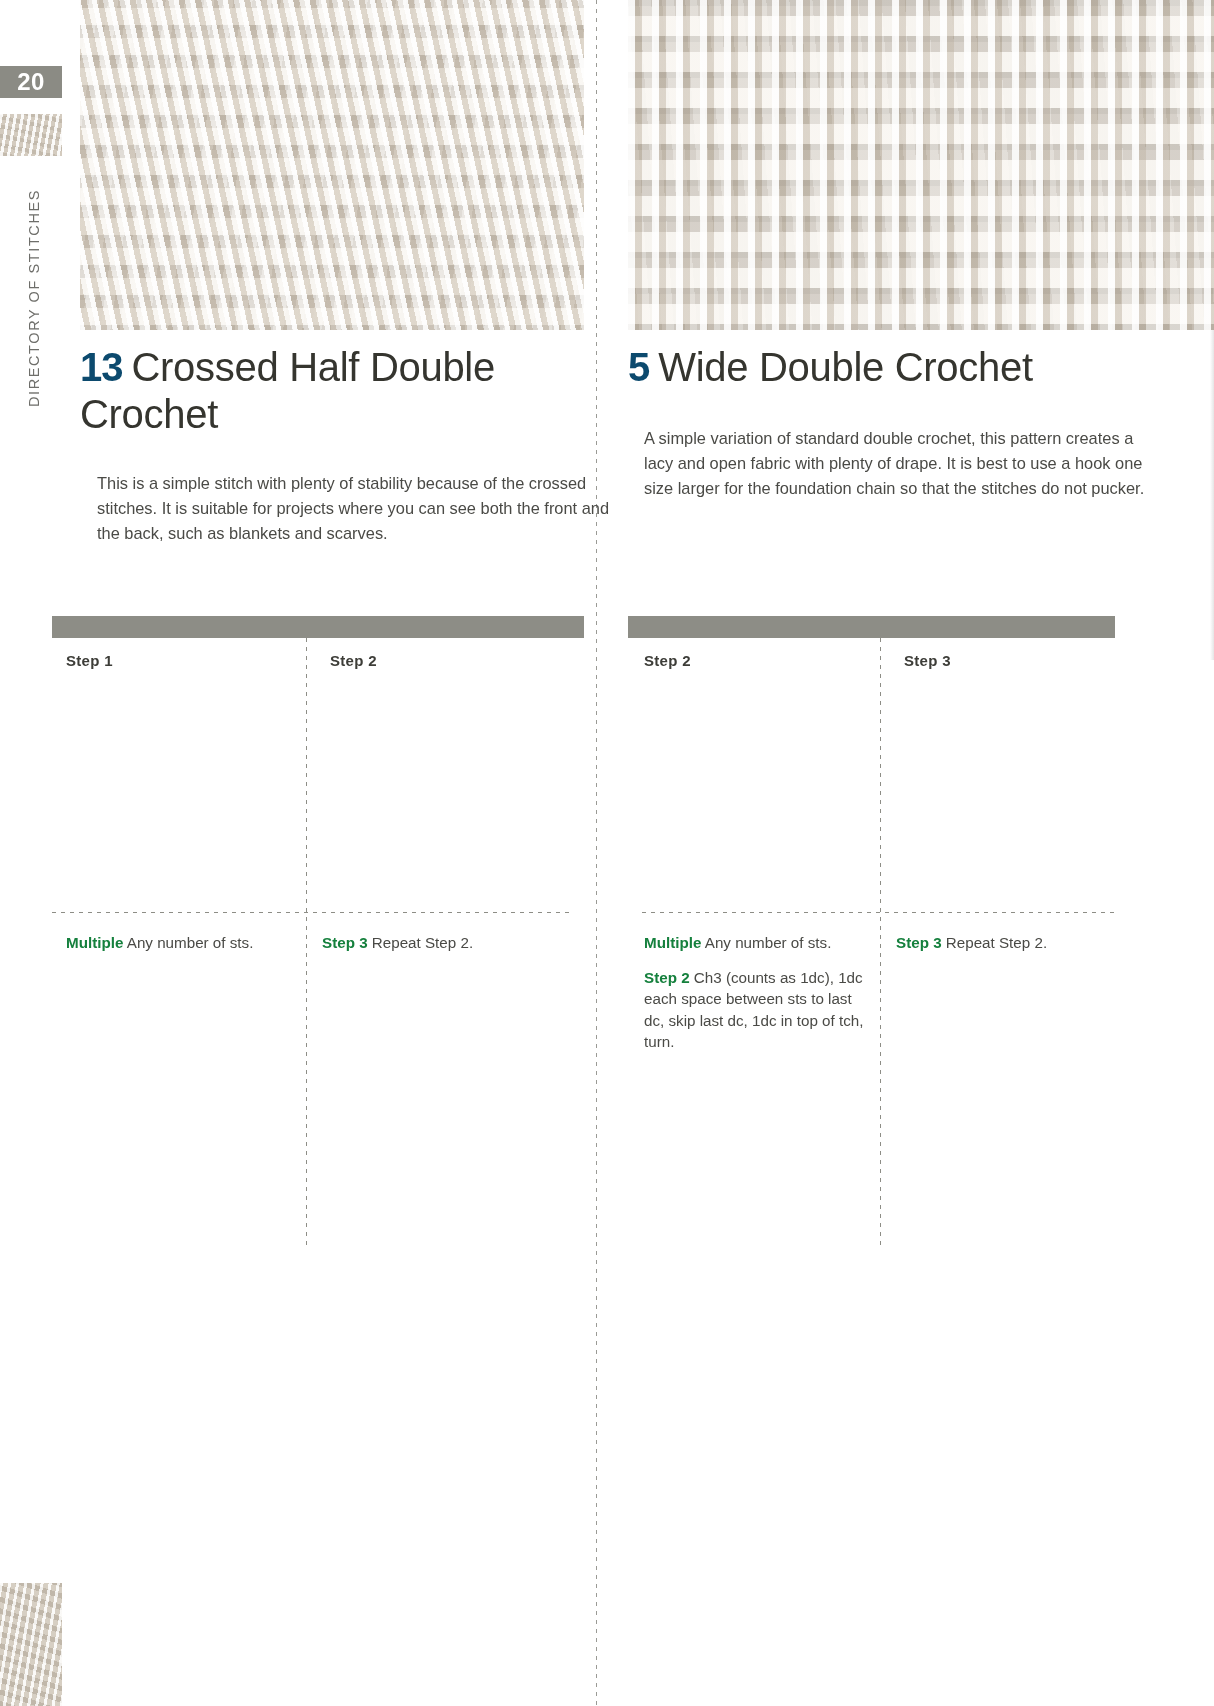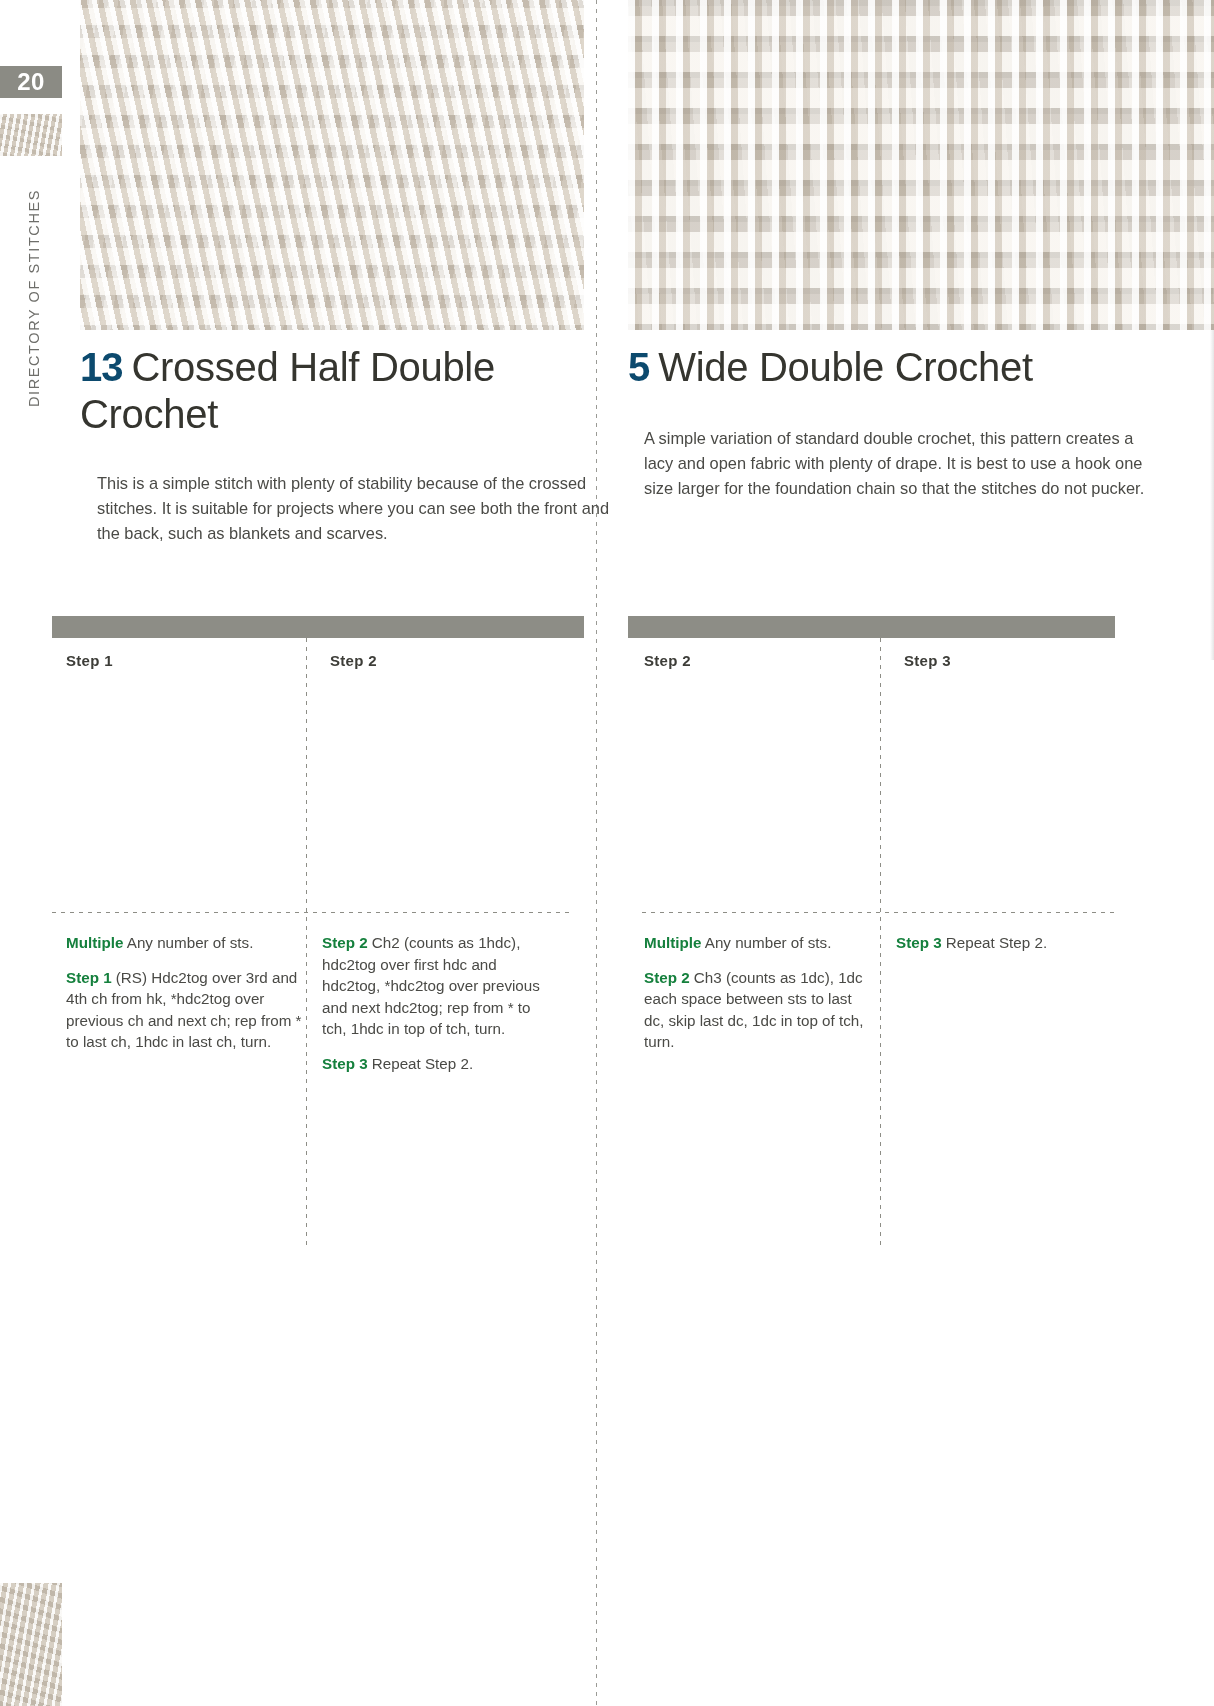--- a/index.html
+++ b/index.html
@@ -270,24 +270,22 @@
   </div>
 
   <div class="vrule"></div>
   <div class="hrule"></div>
 
   <div class="illus illus-1"></div>
   <div class="illus illus-2"></div>
 
   <div class="steps-text text-1" id="steps-13-1">
       <p><b>Multiple</b> Any number of sts.</p>
-      <p><b>Step 1</b> (RS) Hdc2tog over 3rd and 4th ch from hk, *hdc2tog over previous ch and next ch; rep from * to last ch, 1hdc in last ch, turn.</p>
     </div>
   <div class="steps-text text-2" id="steps-13-2">
-      <p><b>Step 2</b> Ch2 (counts as 1hdc), hdc2tog over first hdc and hdc2tog, *hdc2tog over previous and next hdc2tog; rep from * to tch, 1hdc in top of tch, turn.</p>
       <p><b>Step 3</b> Repeat Step 2.</p>
     </div>
 </div>
 
 <div class="col" id="col-right">
 
   <div class="swatch-photo fabric-b" id="photo-right"></div>
 
   <h1 class="stitch-title" id="title-right">
     <span class="num">5</span><span>Wide Double Crochet</span>

